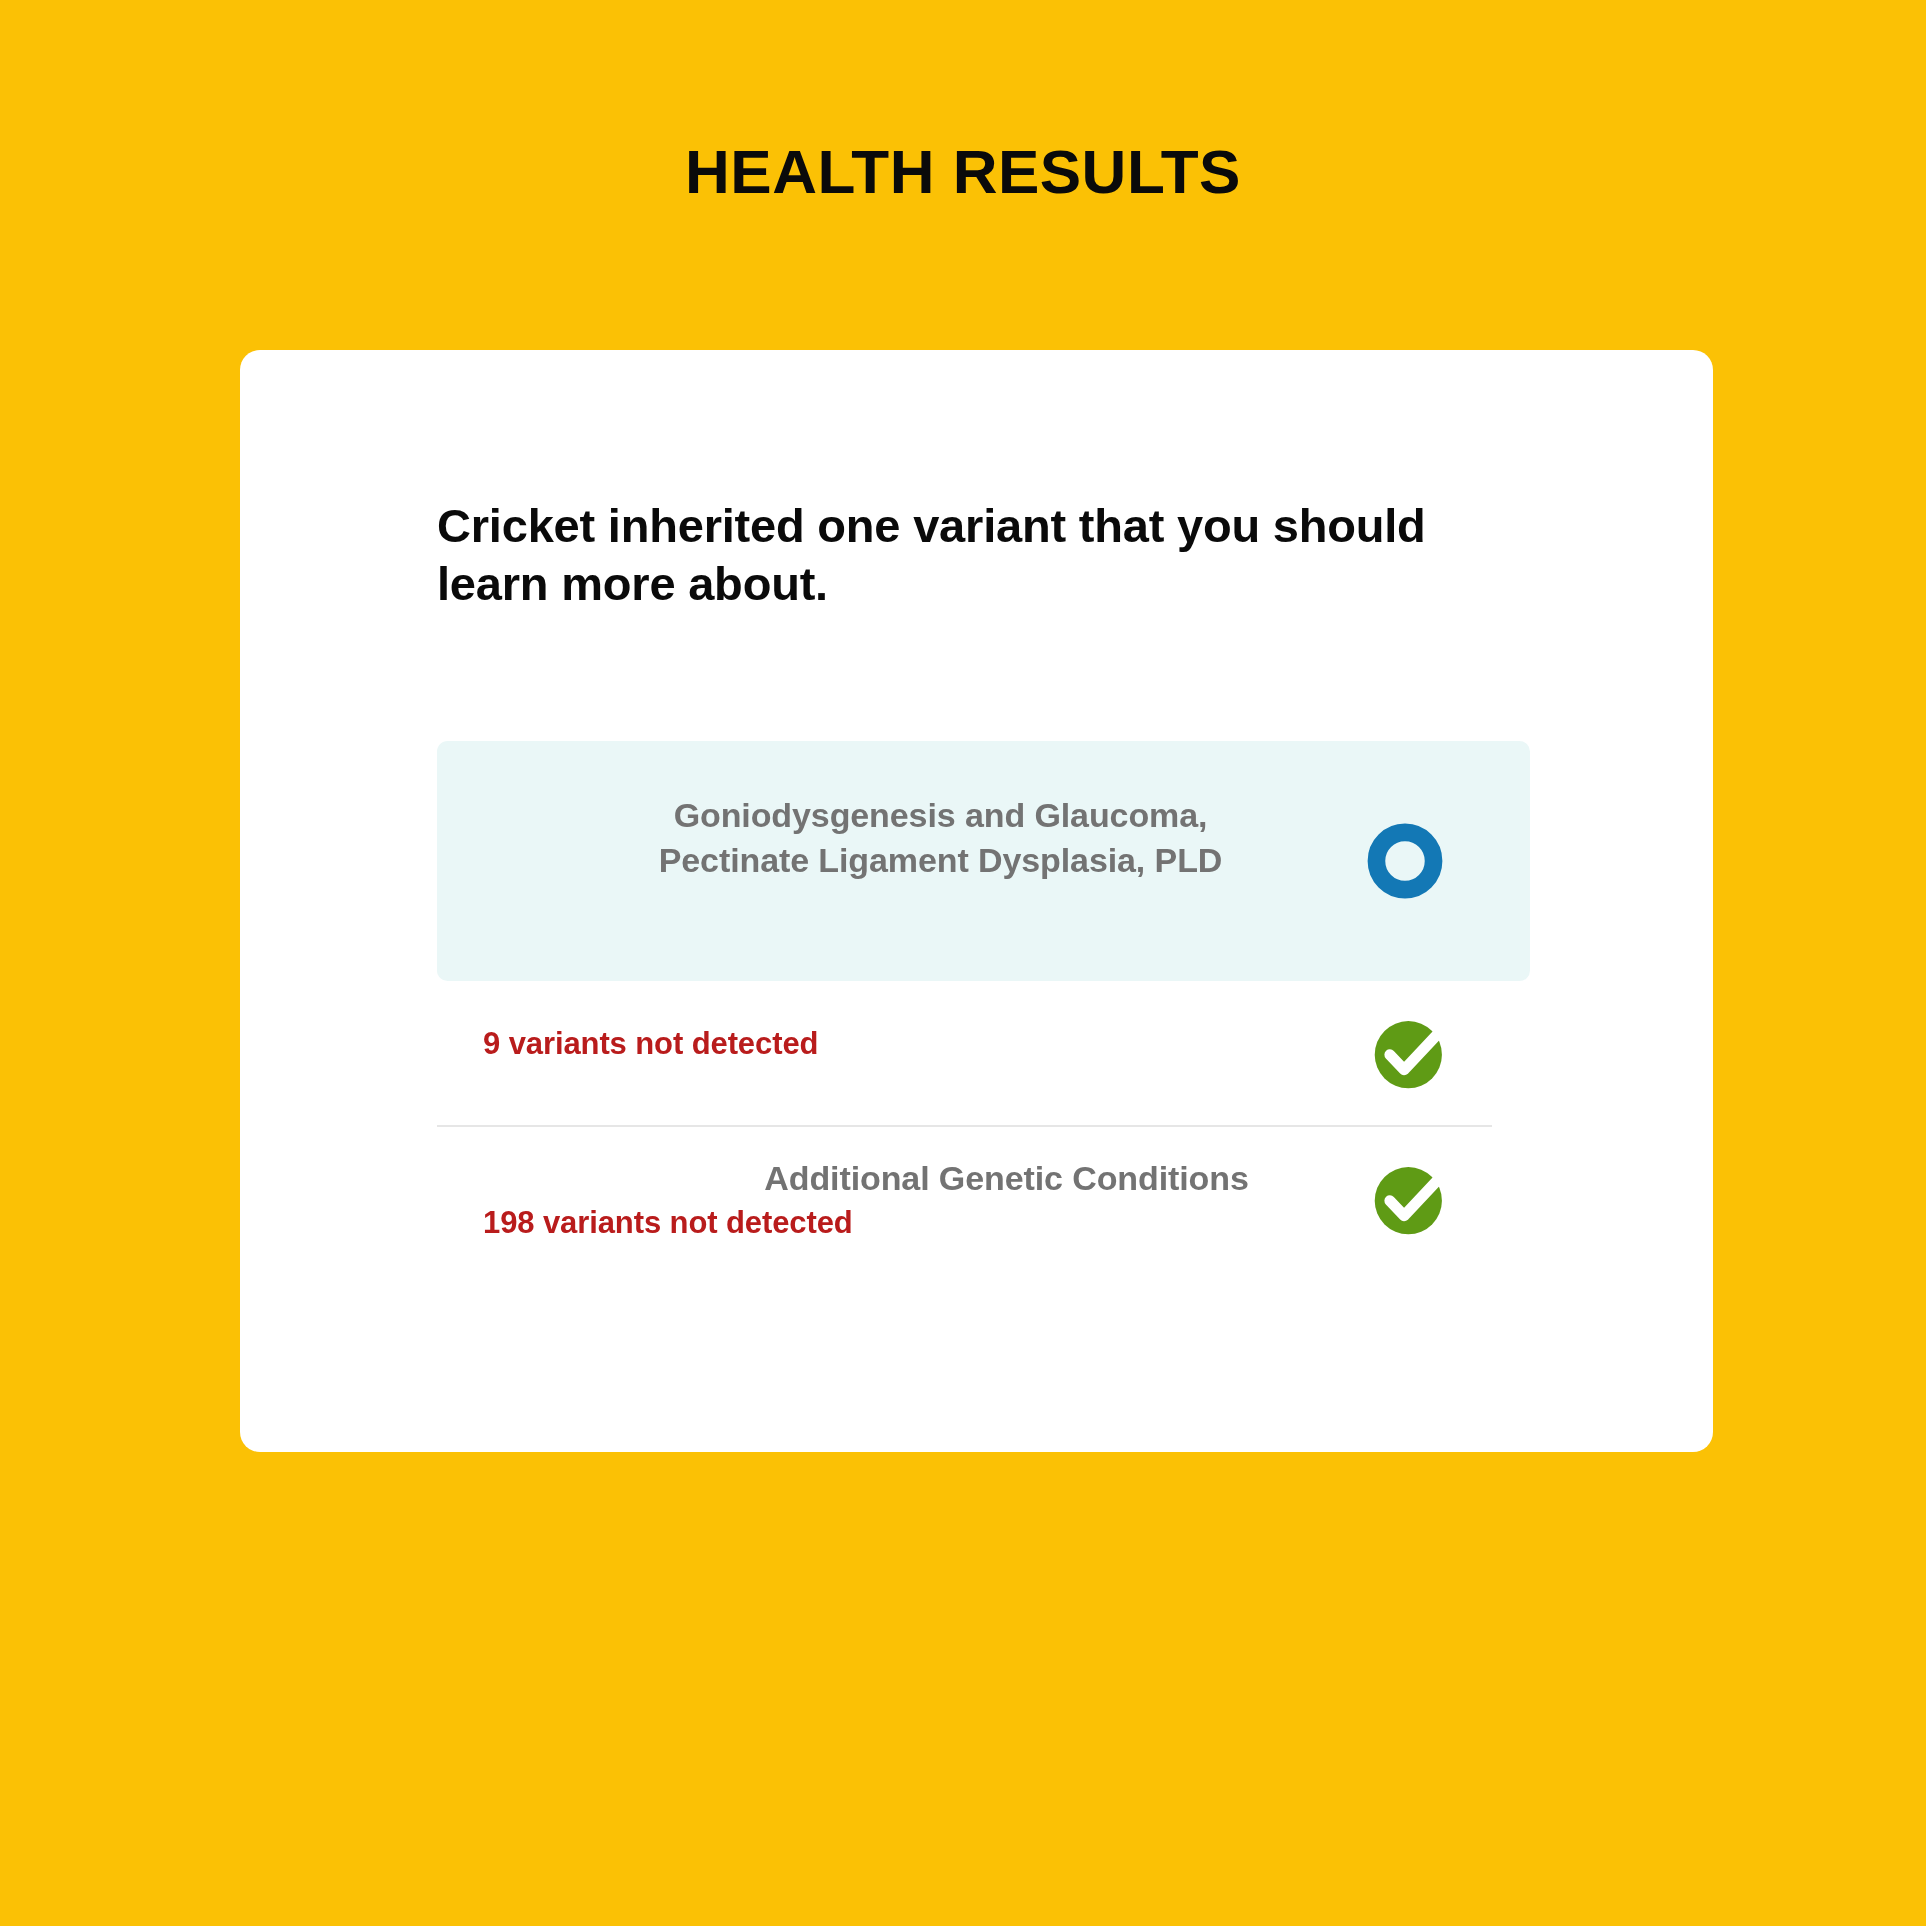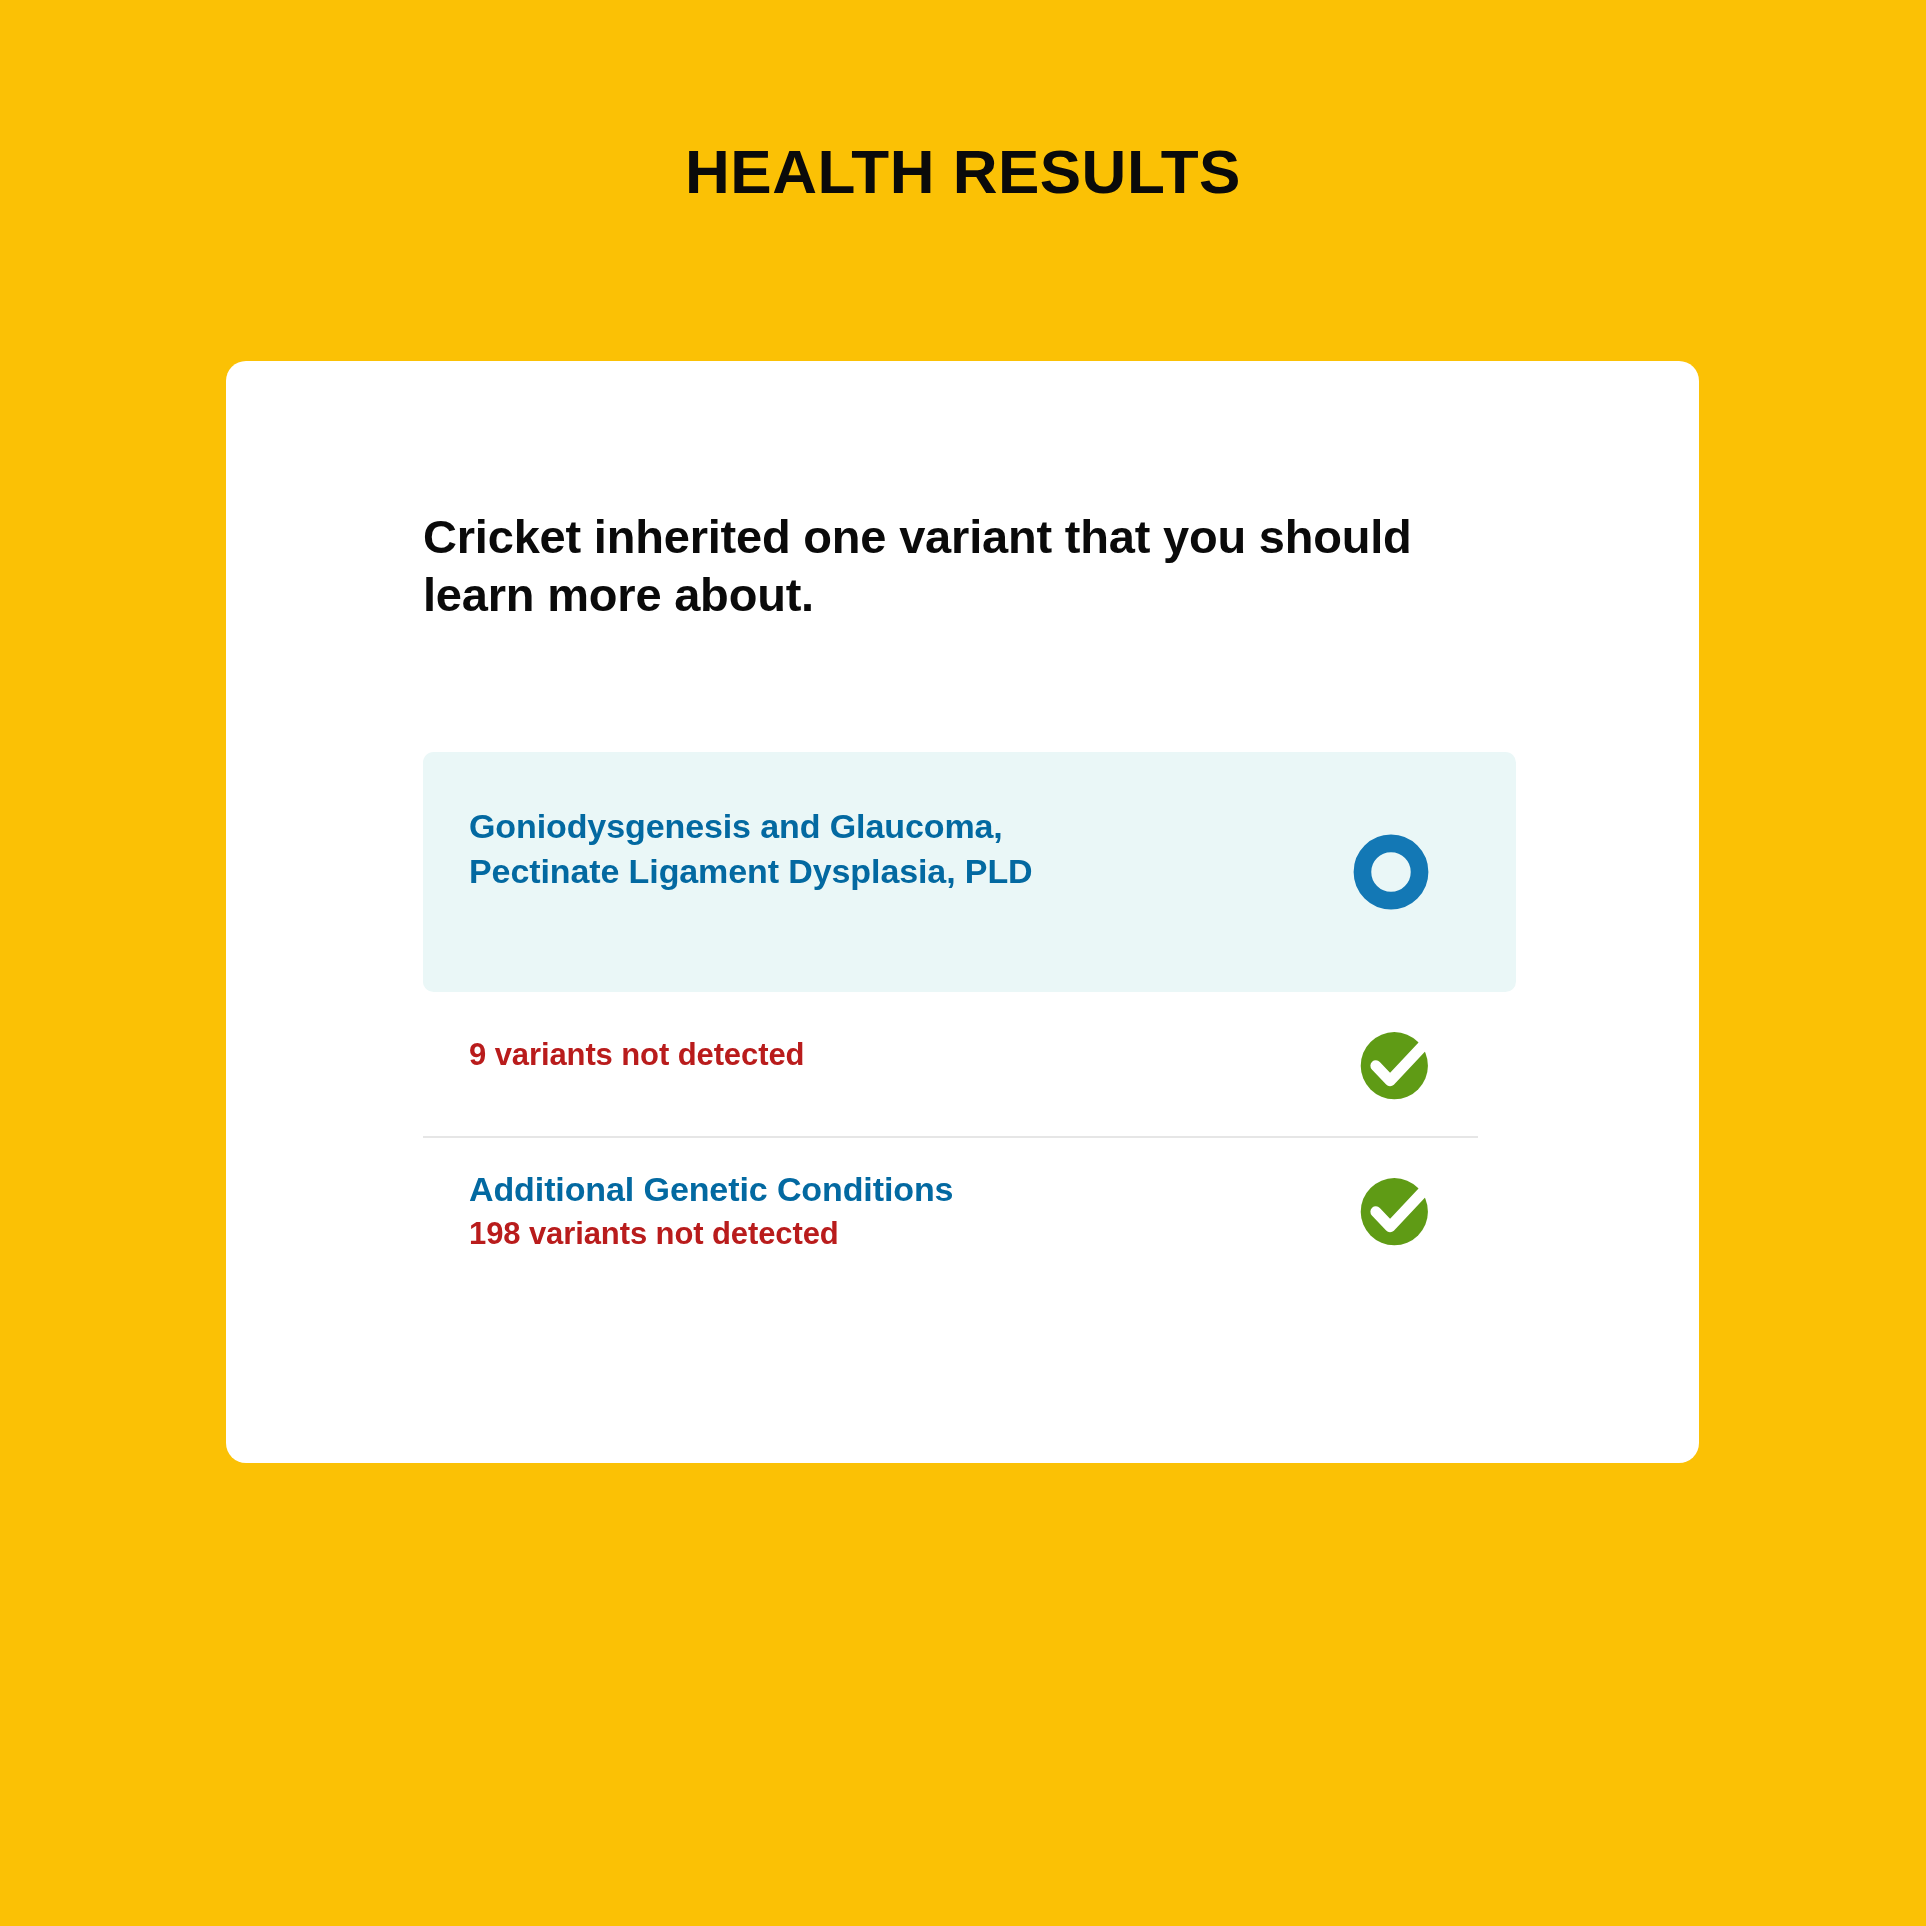--- a/index.html
+++ b/index.html
@@ -34,28 +34,27 @@
     font-weight: 700;
     letter-spacing: 0.5px;
     color: #0A0A0A;
     line-height: 1.0;
     white-space: nowrap;
   }
 
   
   .card {
     position: absolute;
-    left: 226px;
+    left: 240px;
     top: 350px;
     width: 1473px;
     height: 1102px;
     background: #FFFFFF;
     border-radius: 20px;
     box-sizing: border-box;
-    margin-top: 11px;
   }
 
   .card-heading {
     position: absolute;
     left: 197px;
     top: 147px;
     width: 1074px;
     font-size: 47px;
     font-weight: 700;
     line-height: 1.24;
@@ -87,24 +86,25 @@
 
   .cond-row.plain {
     height: 144px;
     padding: 34px 0 0 46px;
     width: 1093px;
   }
 
   .cond-label {
     font-size: 34px;
     font-weight: 700;
-    color: #0369a1;
+    color: #737373;
     line-height: 1.0;
     letter-spacing: -0.1px;
     white-space: nowrap;
+    text-align: center;
   }
 
   .cond-label.two-line {
     line-height: 1.33;
     white-space: normal;
     max-width: 915px;
   }
 
   .cond-sub {
     margin-top: 12.5px;

